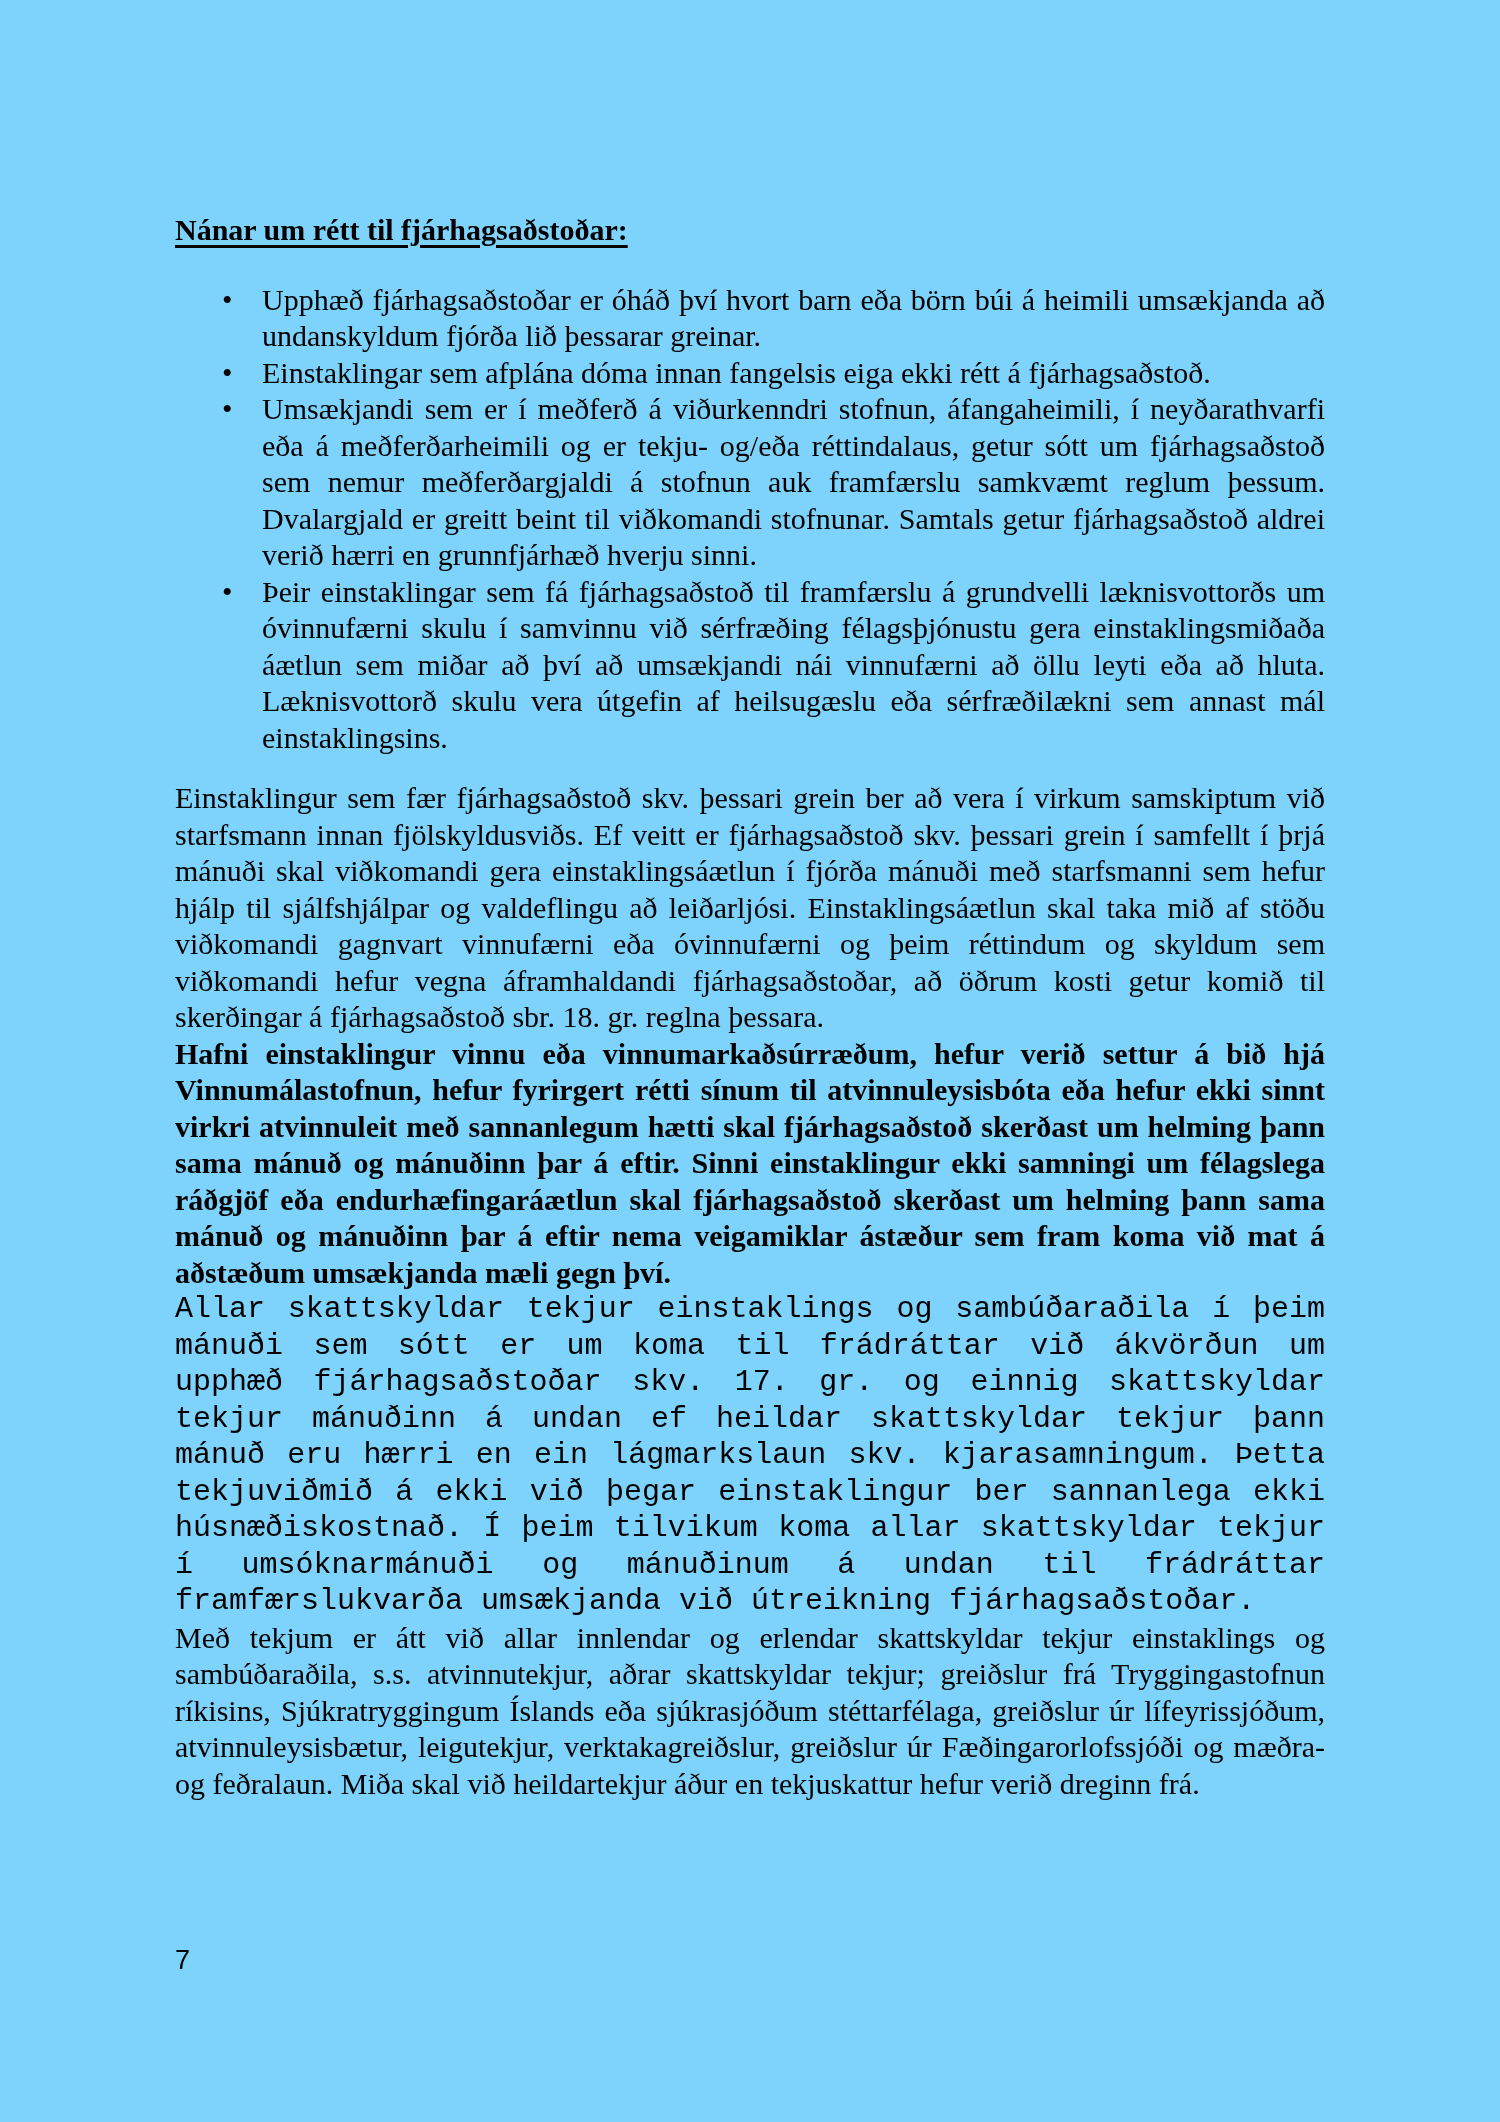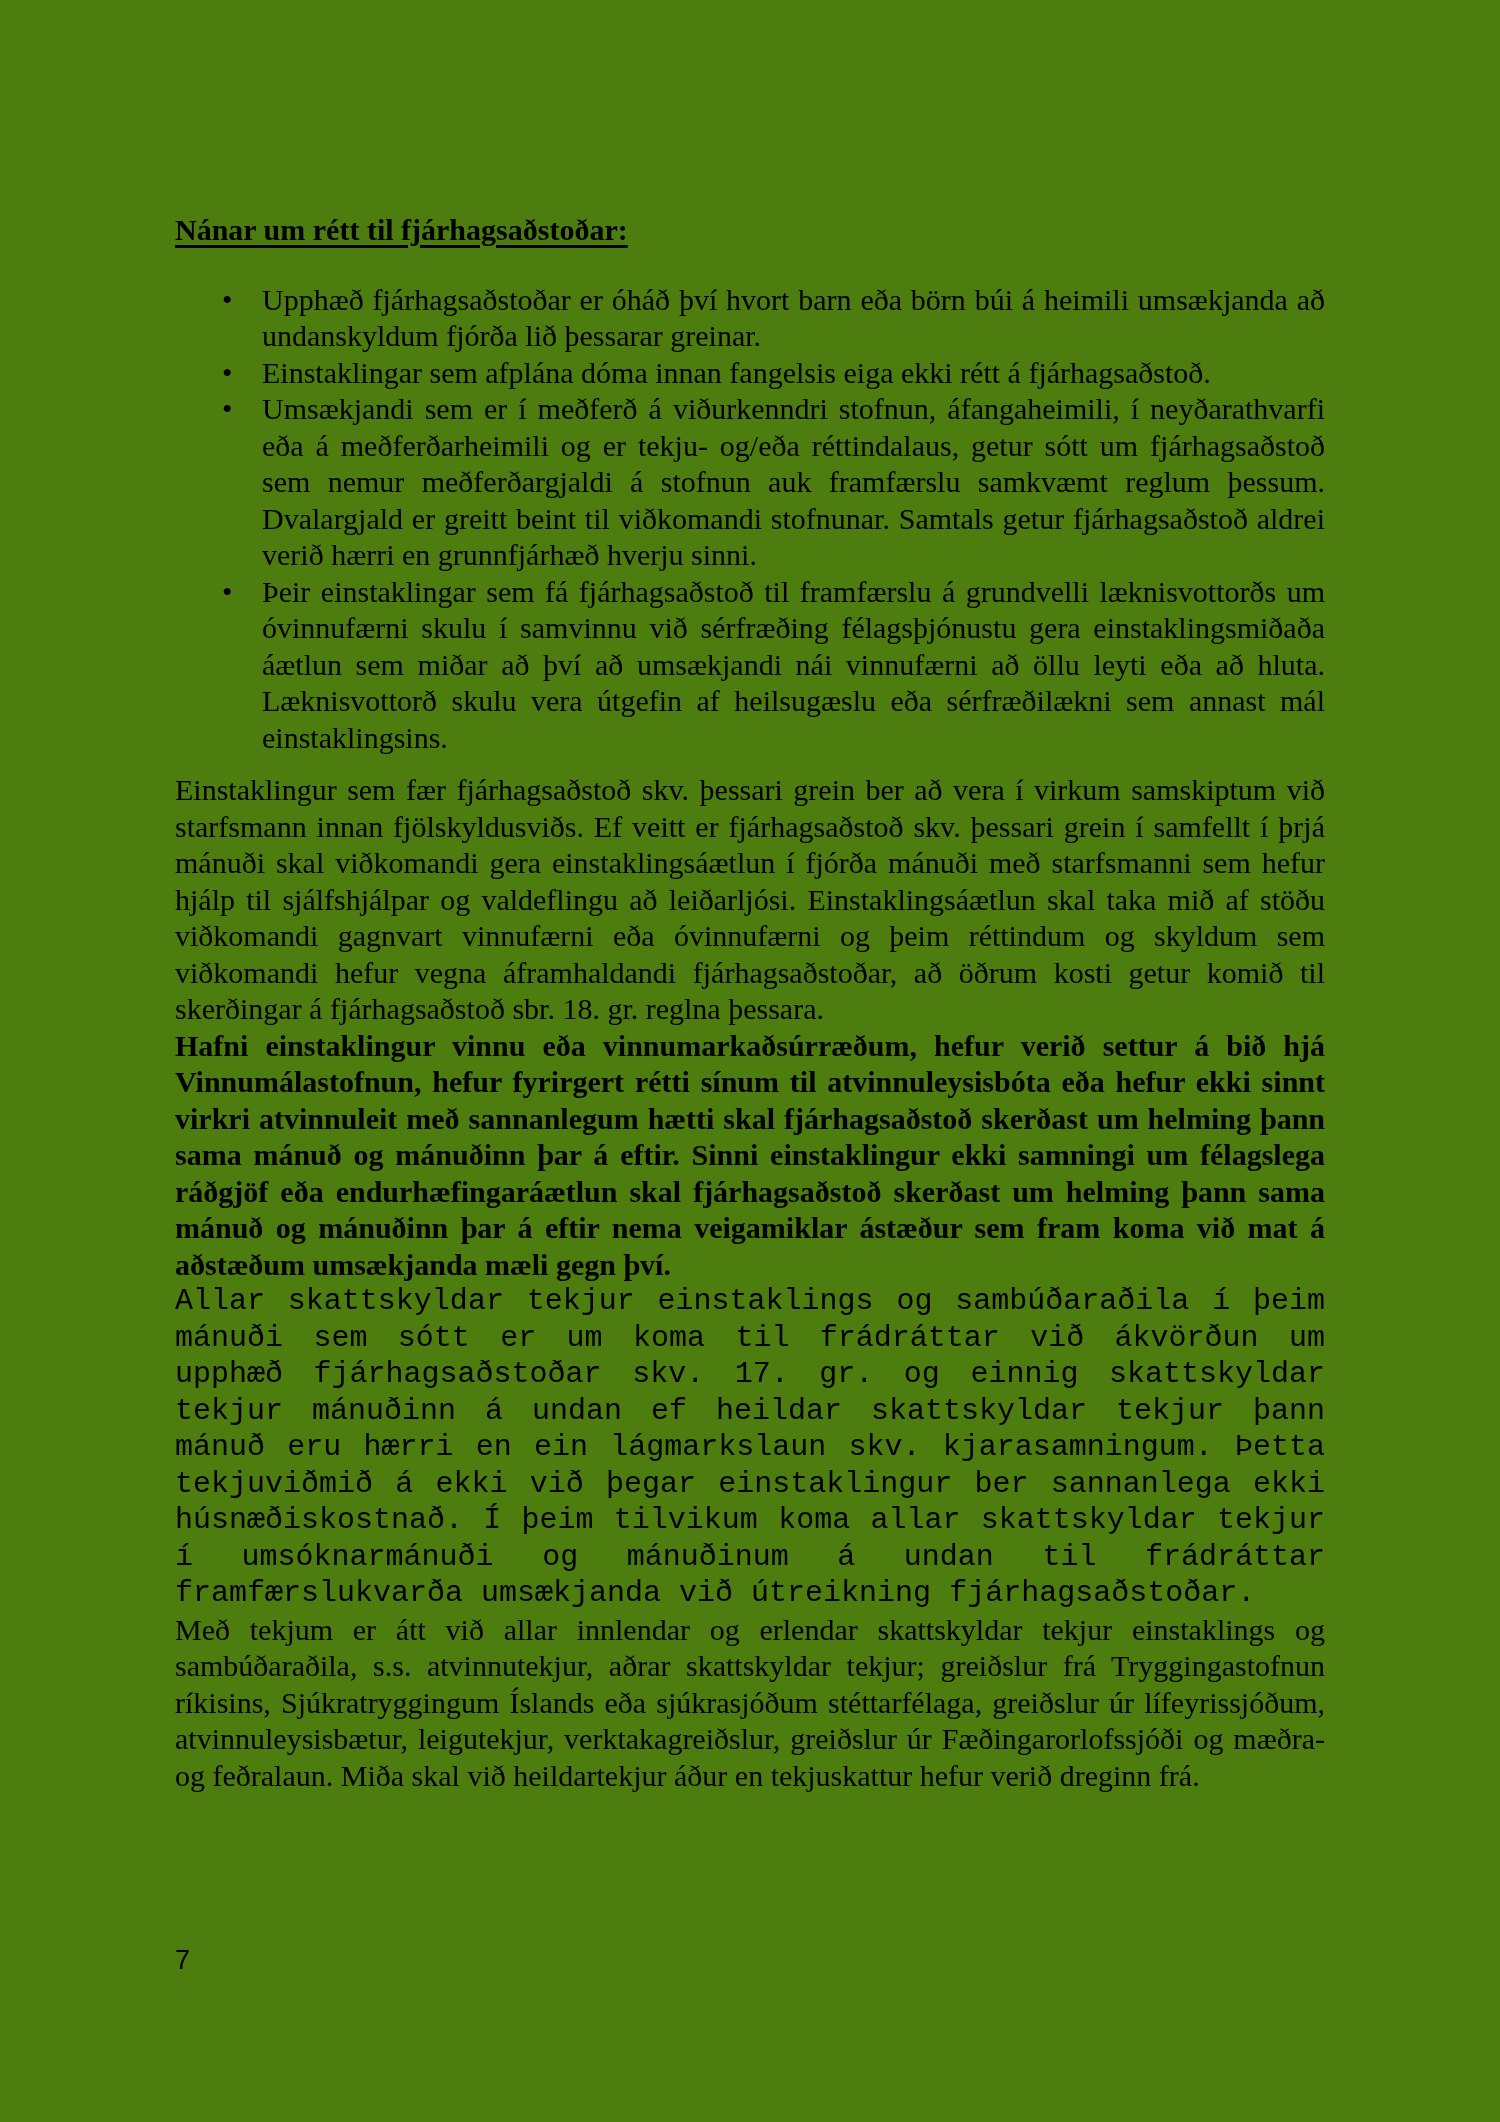--- a/index.html
+++ b/index.html
@@ -4,21 +4,21 @@
 <style>
   html, body {
     margin: 0;
     padding: 0;
     background: #ffffff;
   }
   .page {
     position: relative;
     width: 1500px;
     height: 2122px;
-    background: #4d7c0f;
+    background: #7dd3fc;
     color: #000000;
     font-family: "Liberation Serif", "DejaVu Serif", serif;
     font-size: 30px;
     line-height: 36.5px;
     overflow: hidden;
   }
   .content {
     position: absolute;
     left: 175px;
     right: 175px;
@@ -27,21 +27,21 @@
   .doc-title {
     font-size: 30px;
     font-weight: bold;
     text-decoration: underline;
     text-decoration-thickness: 3px;
     text-underline-offset: 5px;
     margin: 0 0 33px 0;
   }
   ul.bullets {
     list-style: none;
-    margin: 0 0 16px 0;
+    margin: 0 0 24px 0;
     padding: 0;
   }
   ul.bullets li {
     position: relative;
     padding-left: 87px;
     text-align: justify;
   }
   ul.bullets li::before {
     content: "\2022";
     position: absolute;

